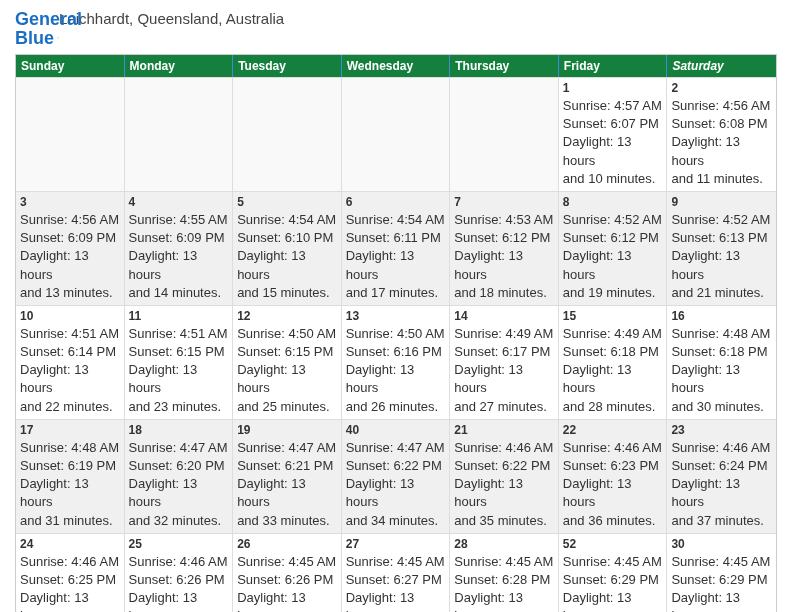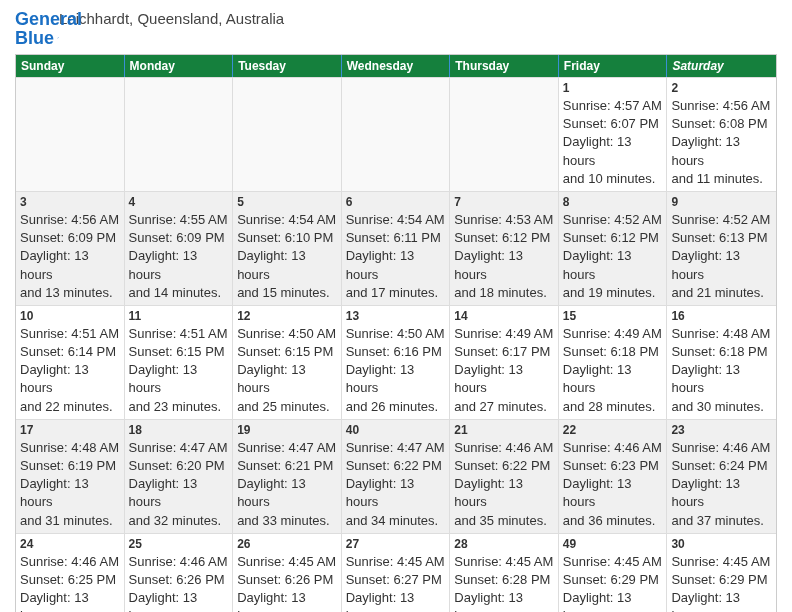--- a/index.html
+++ b/index.html
@@ -351,21 +351,21 @@
 and 41 minutes.</div>
           </div>
           <div class="cal-cell">
             <span class="day-num">28</span>
             <div class="day-info" style="white-space: pre-line;">Sunrise: 4:45 AM
 Sunset: 6:28 PM
 Daylight: 13 hours
 and 42 minutes.</div>
           </div>
           <div class="cal-cell">
-            <span class="day-num">49</span>
+            <span class="day-num">52</span>
             <div class="day-info" style="white-space: pre-line;">Sunrise: 4:45 AM
 Sunset: 6:29 PM
 Daylight: 13 hours
 and 43 minutes.</div>
           </div>
           <div class="cal-cell">
             <span class="day-num">30</span>
             <div class="day-info" style="white-space: pre-line;">Sunrise: 4:45 AM
 Sunset: 6:29 PM
 Daylight: 13 hours

